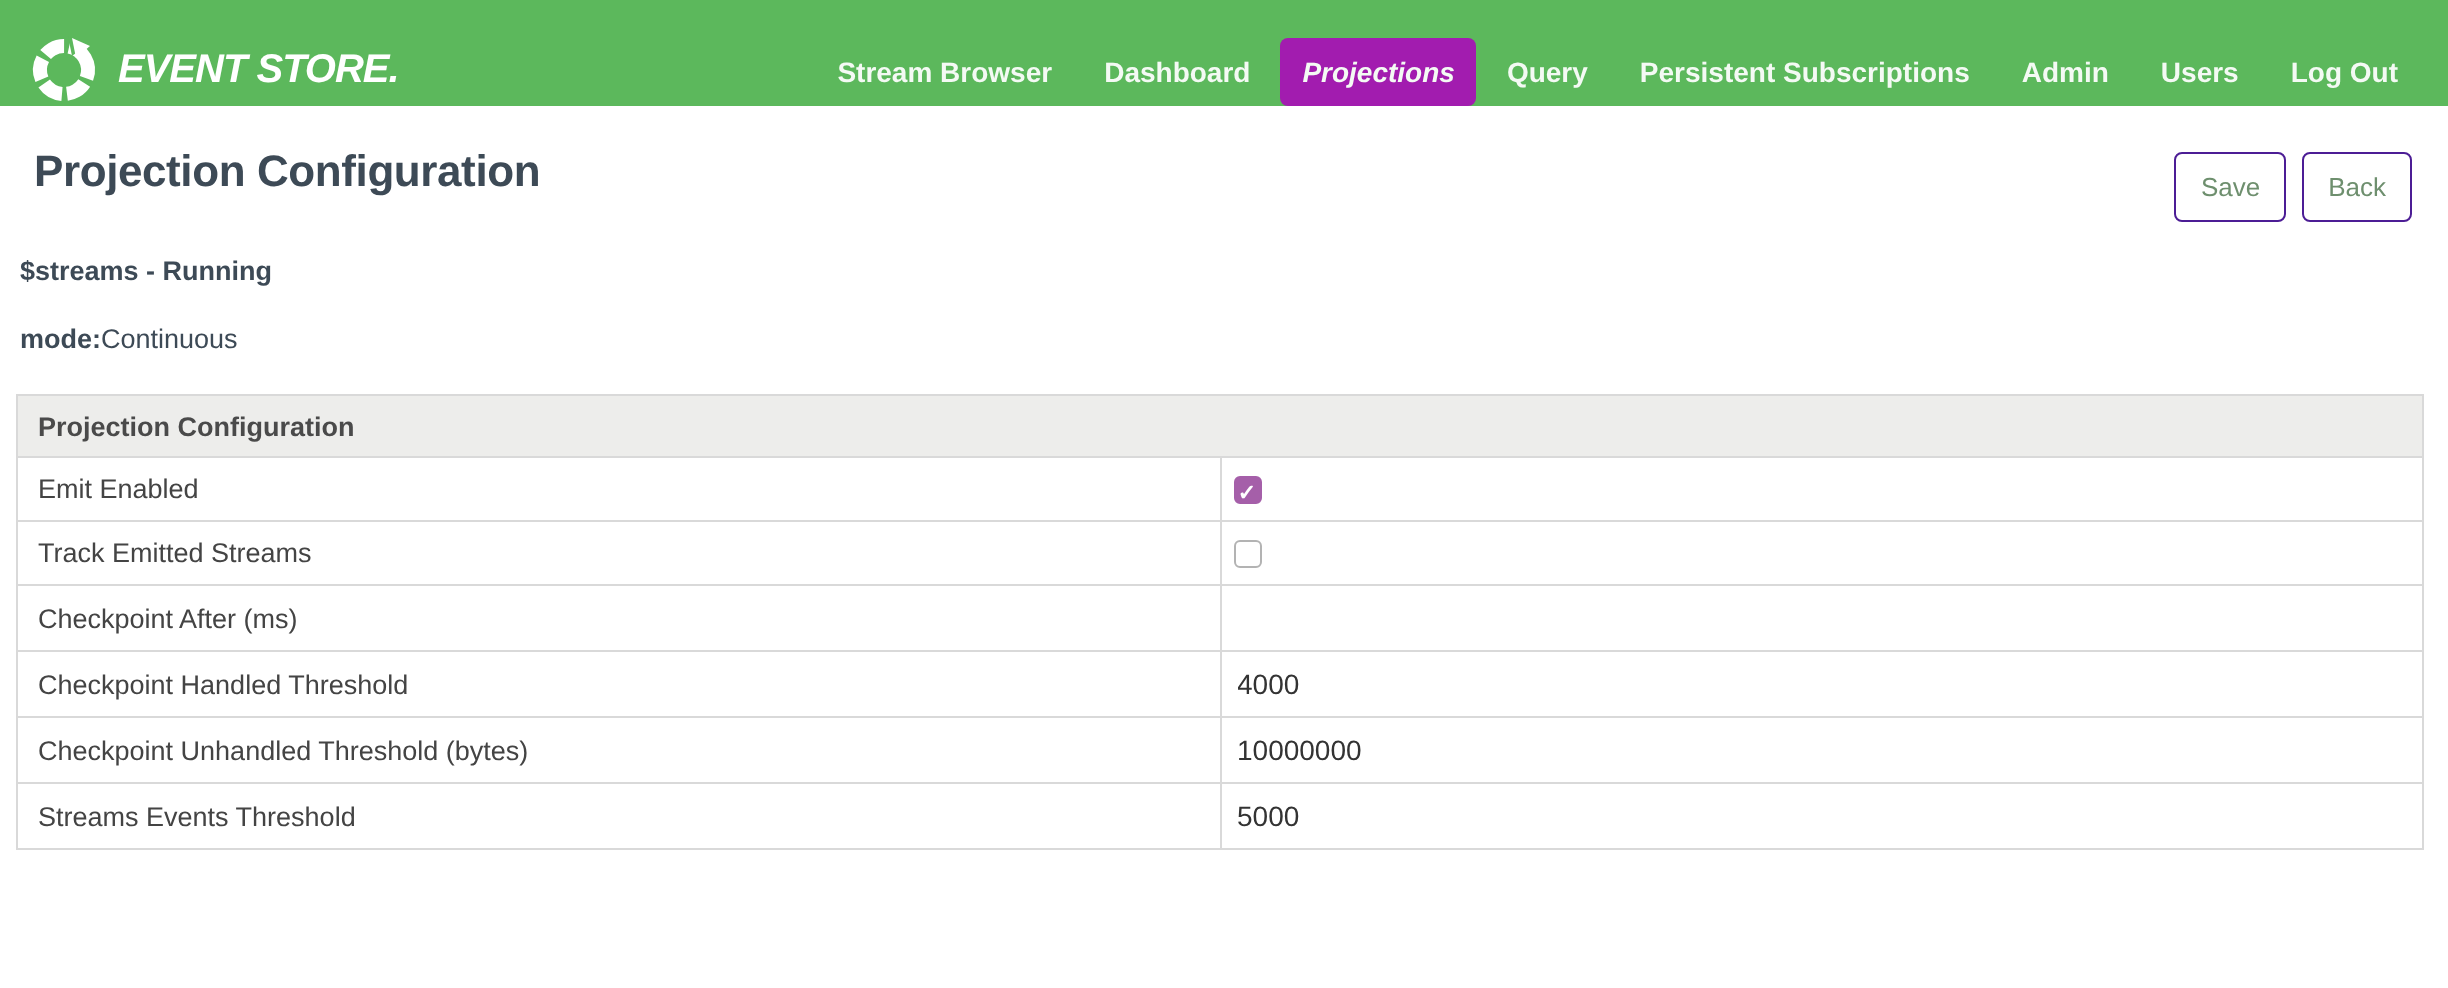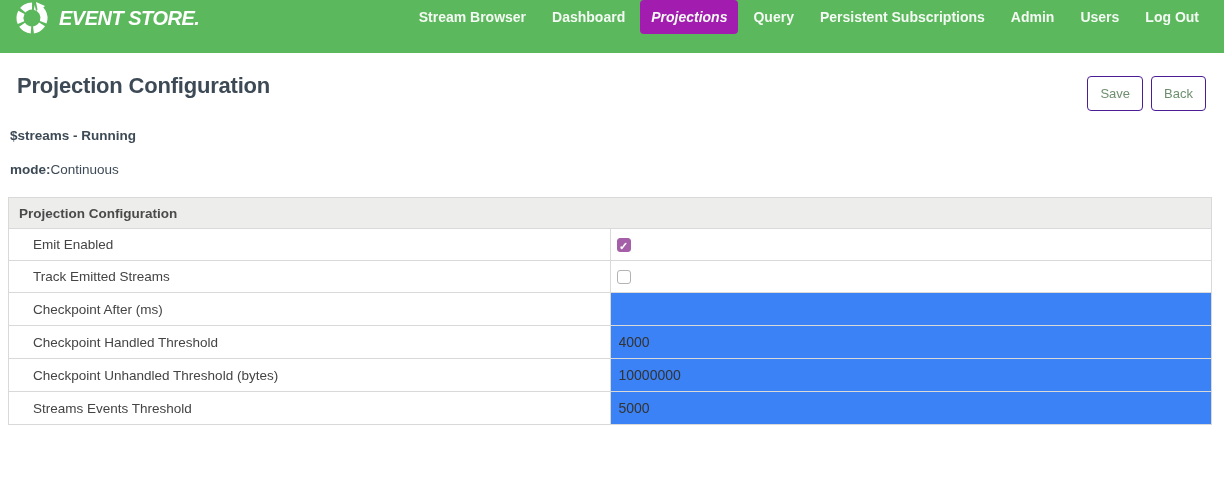--- a/index.html
+++ b/index.html
@@ -1,20 +1,20 @@
 <!DOCTYPE html>
 <html><head>
 <meta charset="utf-8">
 <style>
   * { margin:0; padding:0; box-sizing:border-box; }
   html,body { width:1224px; height:494px; background:#fff; overflow:hidden;
     font-family:"Liberation Sans", sans-serif; }
 
   
-  .navbar { height:53px; background:#5cb85c; display:flex; align-items:flex-start;
+  .navbar { height:53px; background:#5cb85c; display:flex; align-items:flex-end;
     justify-content:space-between; padding:0 14px 0 14px; }
   .brand { display:flex; align-items:center; gap:9px; }
   .brand-icon { width:36px; height:36px; display:block; }
   .brand-text { color:#fff; font-weight:bold; font-style:italic; font-size:20px;
     letter-spacing:-0.5px; white-space:nowrap; }
   .nav-items { display:flex; align-items:center; list-style:none; gap:4px; }
   .nav-item { color:#f4faf4; font-weight:bold; font-size:14px; padding:9px 11px;
     border-radius:4px; cursor:pointer; white-space:nowrap; }
   .nav-item.active { background:#a21caf;font-style:italic; }
 
@@ -32,24 +32,24 @@
   .mode-line { padding:19px 0 0 10px; font-size:13.5px; color:#3d4a56; }
   .mode-line .mode-label { font-weight:bold; }
 
   
   .config-table { width:1204px; margin:20px 8px 0 8px; border-collapse:collapse;
     border:1px solid #d9d9d9; table-layout:fixed; }
   .config-table thead th { background:#ededeb; text-align:left; font-size:13.5px;
     font-weight:bold; color:#4a4a4a; height:31px; padding:0 0 0 10px;
     border-bottom:1px solid #d9d9d9; }
   .config-table td { height:32px; border-bottom:1px solid #d9d9d9; font-size:13.5px; }
-  .label-cell { width:792px; color:#444; padding-left:24px; border-right:1px solid #d9d9d9; }
+  .label-cell { width:792px; color:#444; padding-left:10px; border-right:1px solid #d9d9d9; }
   .value-cell { padding:0; vertical-align:middle; }
   .value-cell.yellow { background:#fbf7cf; }
-  .yellow-input { width:100%; height:32px; border:none; outline:none; background:#3b82f6;
+  .yellow-input { width:100%; height:32px; border:none; outline:none; background:#ffffff;
     font-size:14px; color:#333; padding:0 0 0 8px;
     font-family:"Liberation Sans", sans-serif; display:block; }
   .checkbox { display:inline-block; width:14px; height:14px; border:1px solid #b3b3b3;
     border-radius:3px; background:#fff; margin-left:6px; vertical-align:middle;
     line-height:13px; text-align:center; cursor:pointer; }
   .checkbox.checked { background:#a55fa9; border-color:#a55fa9; }
   .checkbox .mark { color:#fff; font-size:11px; font-weight:bold; line-height:13px; }
 </style>
 </head>
 <body>

